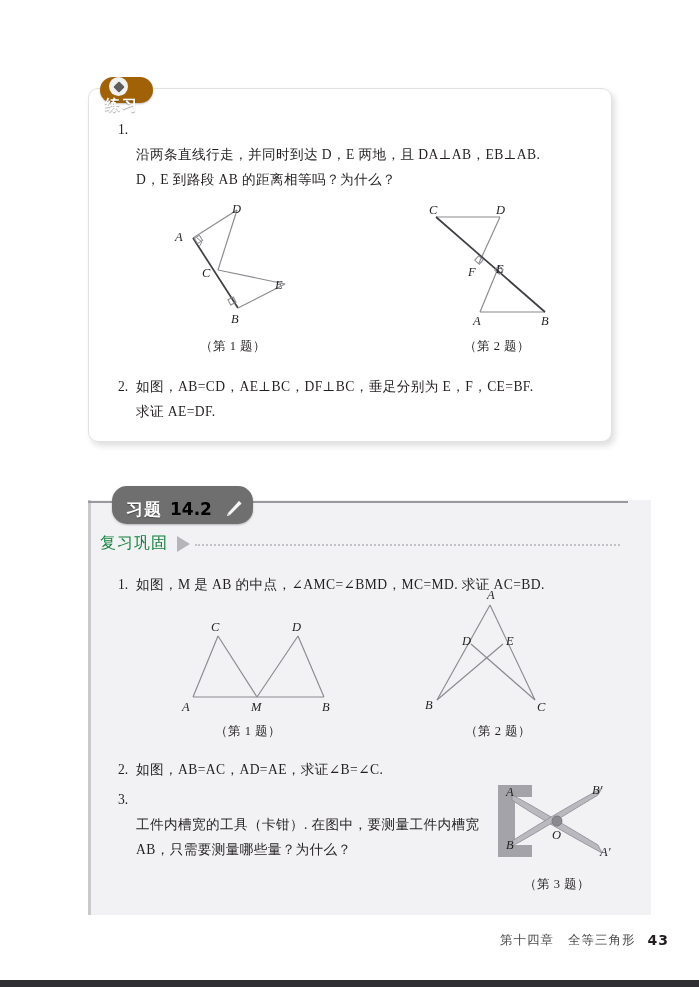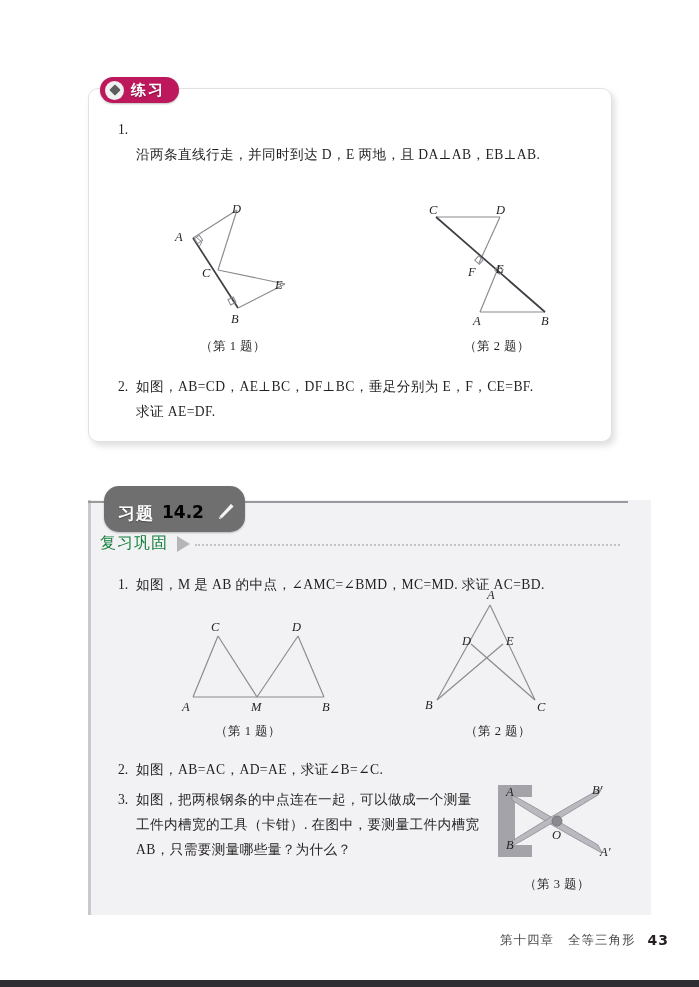--- a/index.html
+++ b/index.html
@@ -21,25 +21,26 @@
     border-radius:10px;
     box-shadow:3px 4px 6px rgba(0,0,0,0.13);
   }
   .badge-rule{
     position:absolute;left:96px;top:90px;width:500px;height:1px;
     background:#d8d8d8;
   }
   .badge{
     position:absolute;left:100px;top:77px;
     height:26px;
-    background:#be185d;
+    background:#a16207;
     border-radius:13px;
     display:flex;align-items:center;
     padding:0 14px 0 5px;
     box-shadow:0 1px 2px rgba(0,0,0,0.25);
+    flex-direction:column;
   }
   .badge .bicon{
     width:19px;height:19px;border-radius:50%;
     background:#f1f1f1;
     display:flex;align-items:center;justify-content:center;
     margin-right:7px;flex:none;
   }
   .badge .bicon .dia{
     width:8px;height:8px;background:#5d5d5d;
     transform:rotate(45deg);border-radius:1px;
@@ -55,26 +56,26 @@
   .problems-section{
     position:absolute;left:88px;top:500px;width:560px;height:415px;
     background:#f2f2f4;
     border-left:3px solid #c9c9cd;
   }
   .ps-rule{
     position:absolute;left:88px;top:501px;width:540px;height:2px;
     background:#9a9a9e;
   }
   .badge2{
-    position:absolute;left:104px;top:486px;
+    position:absolute;left:112px;top:486px;
     height:30px;
     background:#6f6f6f;
     border-radius:15px;
-    display:flex;
-    padding:16px 10px 0 14px;
+    display:flex;align-items:center;
+    padding:8px 10px 0 14px;
     box-shadow:0 1px 2px rgba(0,0,0,0.25);
   }
   .badge2 .b2label{
     color:#ffffff;font-size:17px;letter-spacing:1px;font-weight:bold;
     font-family:"DejaVu Sans","Liberation Sans",sans-serif;
     text-shadow:0 1px 1px rgba(0,0,0,0.35);
   }
   .badge2 .b2num{
     color:#000000;font-size:17px;margin-left:8px;font-weight:bold;
     font-family:"DejaVu Sans","Liberation Sans",sans-serif;
@@ -155,20 +156,21 @@
 
   <div class="badge">
     <span class="bicon">
         <span class="dia"></span>
       </span>
     <span class="blabel">练习</span>
   </div>
 
   <div class="qnum" style="left:118px;top:117px;">1.</div>
   <div class="q" style="left:136px;top:142px;width:470px;">沿两条直线行走，并同时到达 D，E 两地，且 DA⊥AB，EB⊥AB.</div>
+  <div class="q" style="left:136px;top:167px;width:470px;">D，E 到路段 AB 的距离相等吗？为什么？</div>
 
   <svg style="left:175px;top:200px;" width="130" height="125">
 
     <line class="stroke" x1="18" y1="38" x2="62" y2="10"></line>
 
     <line class="stroke" x1="62" y1="10" x2="43" y2="70"></line>
 
     <line class="stroke-dark" x1="18" y1="38" x2="63" y2="108"></line>
 
     <line class="stroke" x1="43" y1="70" x2="110" y2="84"></line>
@@ -261,21 +263,20 @@
   <div class="lbl" style="left:462px;top:634px;">D</div>
   <div class="lbl" style="left:506px;top:634px;">E</div>
   <div class="lbl" style="left:425px;top:698px;">B</div>
   <div class="lbl" style="left:537px;top:700px;">C</div>
   <div class="cap" style="left:465px;top:723px;">（第 2 题）</div>
 
   <div class="qnum" style="left:118px;top:757px;">2.</div>
   <div class="q" style="left:136px;top:757px;width:420px;">如图，AB=AC，AD=AE，求证∠B=∠C.</div>
 
   <div class="qnum" style="left:118px;top:787px;">3.</div>
-  <div class="q" style="left:136px;top:787px;width:360px;">如图，把两根钢条的中点连在一起，可以做成一个测量</div>
   <div class="q" style="left:136px;top:812px;width:360px;">工件内槽宽的工具（卡钳）. 在图中，要测量工件内槽宽</div>
   <div class="q" style="left:136px;top:837px;width:360px;">AB，只需要测量哪些量？为什么？</div>
 
   <svg style="left:498px;top:783px;" width="120" height="92">
 
     <path d="M0,2 L34,2 L34,14 L17,14 L17,62 L34,62 L34,74 L0,74 Z" fill="#a3a3a9"></path>
 
     <path d="M14,12 C30,20 60,38 100,62 L104,70 C60,46 30,28 14,17 Z" fill="#b9b9bf" stroke="#8a8a90" stroke-width="0.8"></path>
 
     <path d="M14,63 C30,55 60,36 100,12 L104,5 C60,29 30,48 14,58 Z" fill="#b9b9bf" stroke="#8a8a90" stroke-width="0.8"></path>

